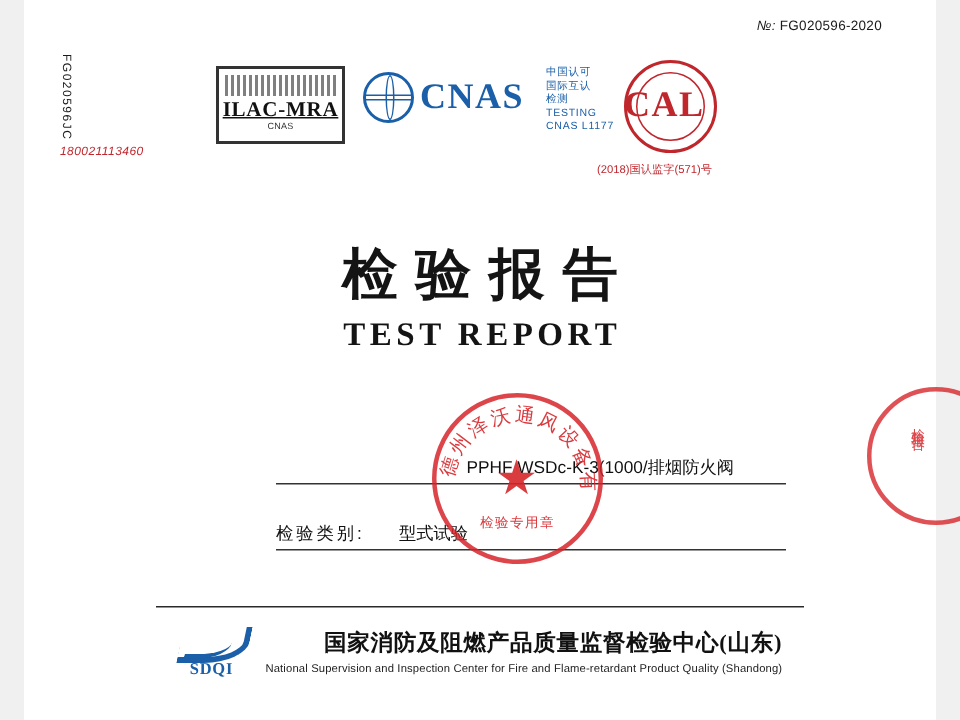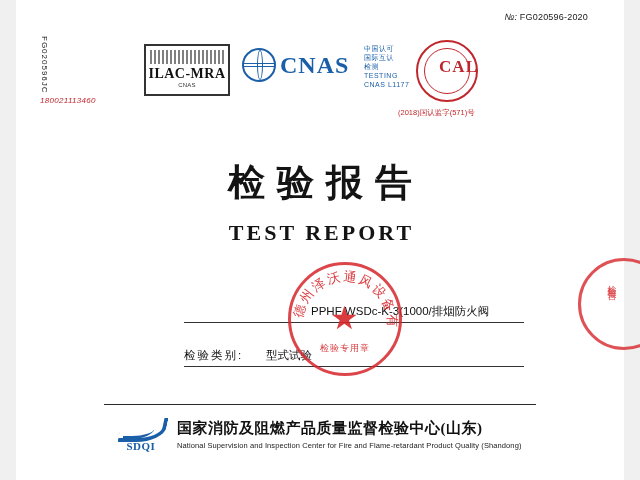--- a/index.html
+++ b/index.html
@@ -139,20 +139,21 @@
   .ilac .name {
     position: absolute;
     left: 0; top: 22px;
     width: 86px;
     text-align: center;
     font-family: "Liberation Serif", serif;
     font-weight: bold;
     font-size: 14px;
     color: #111;
     letter-spacing: 0.5px;
+    text-decoration: underline;
   }
   .ilac .sub {
     position: absolute;
     left: 0; top: 38px;
     width: 86px;
     text-align: center;
     font-size: 6px;
     color: #333;
     letter-spacing: .2px;
   }
@@ -233,24 +234,24 @@
     left: 8px; top: 8px;
     width: 46px; height: 46px;
     border: 1px solid #c0272d;
     border-radius: 50%;
     box-sizing: border-box;
   }
   .cal .letters {
     position: absolute;
     left: 0; top: 17px;
     width: 62px;
-    text-align: right;
-    font-family: "Liberation Serif", serif;
-    font-weight: bold;
-    font-size: 17px;
+    text-align: left;
+    font-family: "Liberation Serif", serif;
+    font-weight: bold;
+    font-size: 24px;
     color: #c0272d;
     letter-spacing: 1px;
   }
   .cal-num {
     position: absolute;
     left: 382px;
     top: 74px;
     font-size: 7.5px;
     color: #c0272d;
     white-space: nowrap;
@@ -275,21 +276,20 @@
     left: 0;
     top: 210px;
     width: 608px;
     text-align: center;
     font-family: "Liberation Serif", serif;
     font-weight: bold;
     font-size: 22px;
     letter-spacing: 3px;
     color: #141414;
     text-indent: 3px;
-    margin-top: 10px;
   }
 
   
   .fields {
     position: absolute;
     left: 168px;
     top: 300px;
     width: 340px;
   }
   .field {
@@ -441,21 +441,21 @@
     left: 8px; top: 26px;
     font-family: "Liberation Serif", serif;
     font-weight: bold;
     font-size: 11px;
     color: #1a5fa8;
     letter-spacing: .5px;
   }
   .footer .names {
     display: inline-block;
     vertical-align: middle;
-    text-align: left;
+    text-align: right;
   }
   .footer .cn {
     font-family: "Liberation Serif", serif;
     font-weight: bold;
     font-size: 15px;
     color: #111;
     letter-spacing: .5px;
   }
   .footer .en {
     font-size: 7.5px;

